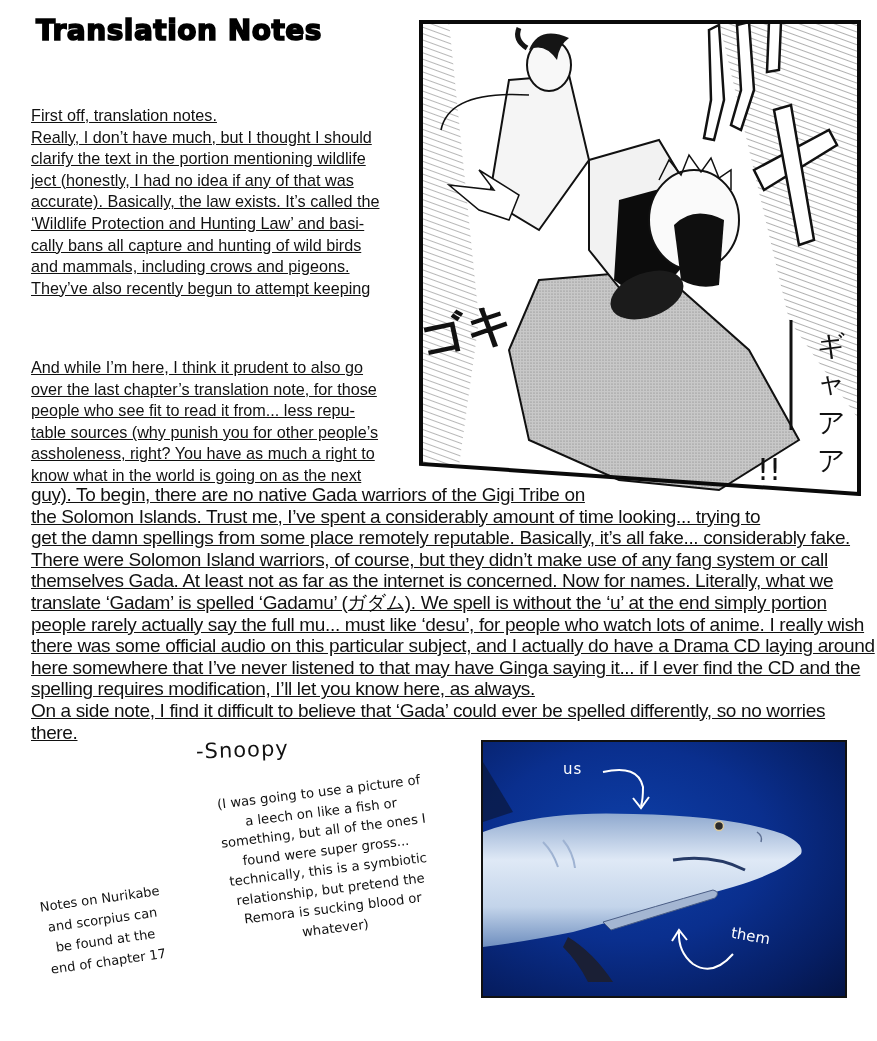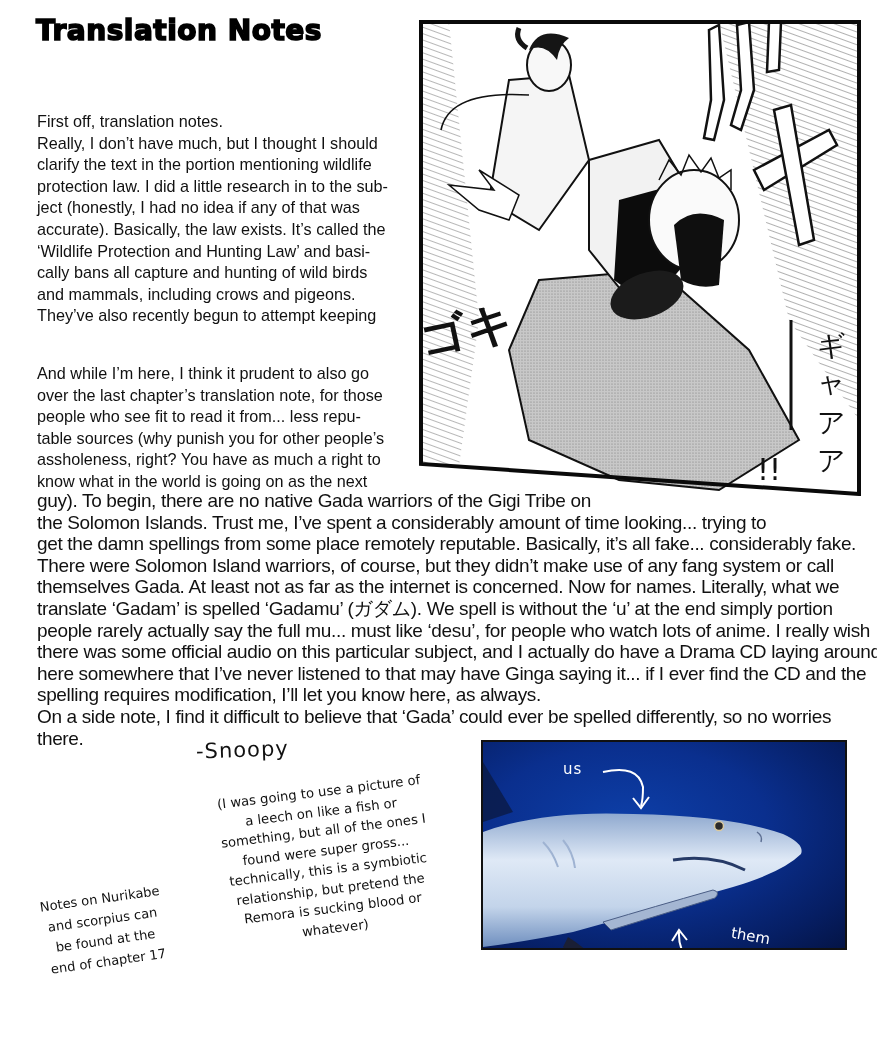--- a/index.html
+++ b/index.html
@@ -1,59 +1,58 @@
 <!DOCTYPE html>
 <html><head>
   <meta charset="utf-8">
   <style>
     html, body { margin: 0; padding: 0; background: #ffffff; }
     body { width: 877px; height: 1041px; position: relative; overflow: hidden;
            font-family: "Liberation Sans", sans-serif; color: #111; }
     .title { position: absolute; left: 36px; top: 14px; font-family: "DejaVu Sans", sans-serif;
              font-weight: 900; font-size: 28px; letter-spacing: 0.5px; color: #000;
              -webkit-text-stroke: 1.6px #000; }
-    .body-text { position: absolute; font-size: 16.2px; line-height: 21.6px; color: #111; margin: 18px; }
+    .body-text { position: absolute; font-size: 16.2px; line-height: 21.6px; color: #111; margin: 12px; text-decoration: underline; }
     .col { left: 19px; width: 400px; }
     .p1 { top: 93px; }
     .p2 { top: 345px; }
     .wide { left: 19px; width: 850px; top: 472px; font-size: 19px; letter-spacing: -0.35px; }
     .line { display: block; white-space: nowrap; }
 
     
     .manga { position: absolute; left: 419px; top: 20px; width: 442px; height: 476px; }
     .manga svg { display: block; }
 
     
     .hand { position: absolute; font-family: "DejaVu Sans", sans-serif; color: #111; text-align: center; }
     .sig { left: 196px; top: 738px; font-size: 21px; transform: rotate(-2deg); letter-spacing: 1px; }
     .aside { left: 196px; top: 782px; width: 262px; font-size: 13.2px; line-height: 19.5px;
              transform: rotate(-7deg); transform-origin: 50% 50%; }
     .aside .line { white-space: nowrap; }
     .nuri { left: 24px; top: 888px; width: 160px; font-size: 13px; line-height: 21px;
             transform: rotate(-8deg); }
 
     
-    .photo { position: absolute; left: 481px; top: 740px; width: 366px; height: 210px;
+    .photo { position: absolute; left: 481px; top: 740px; width: 366px; height: 258px;
              border: 2px solid #111; box-sizing: border-box; overflow: hidden;
              background: radial-gradient(ellipse at 40% 40%, #0d3fa8 0%, #0a2f8e 45%, #061e63 80%, #041446 100%); }
     .photo svg { position: absolute; left: 0; top: 0; }
     .lbl { position: absolute; color: #fff; font-family: "DejaVu Sans", sans-serif; }
     .lbl-us { left: 80px; top: 18px; font-size: 15px; letter-spacing: 1px; }
     .lbl-them { left: 248px; top: 185px; font-size: 15px; transform: rotate(10deg); }
   </style>
 </head>
 <body>
 
 <div class="title">Translation Notes</div>
 
 <p class="body-text col p1">
   <span class="line">First off, translation notes.</span>
   <span class="line">Really, I don’t have much, but I thought I should</span>
   <span class="line">clarify the text in the portion mentioning wildlife</span>
-  <span class="line">protection law. I did a little research in to the sub-</span>
   <span class="line">ject (honestly, I had no idea if any of that was</span>
   <span class="line">accurate). Basically, the law exists. It’s called the</span>
   <span class="line">‘Wildlife Protection and Hunting Law’ and basi-</span>
   <span class="line">cally bans all capture and hunting of wild birds</span>
   <span class="line">and mammals, including crows and pigeons.</span>
   <span class="line">They’ve also recently begun to attempt keeping</span>
 </p>
 
 <p class="body-text col p2">
   <span class="line">And while I’m here, I think it prudent to also go</span>

